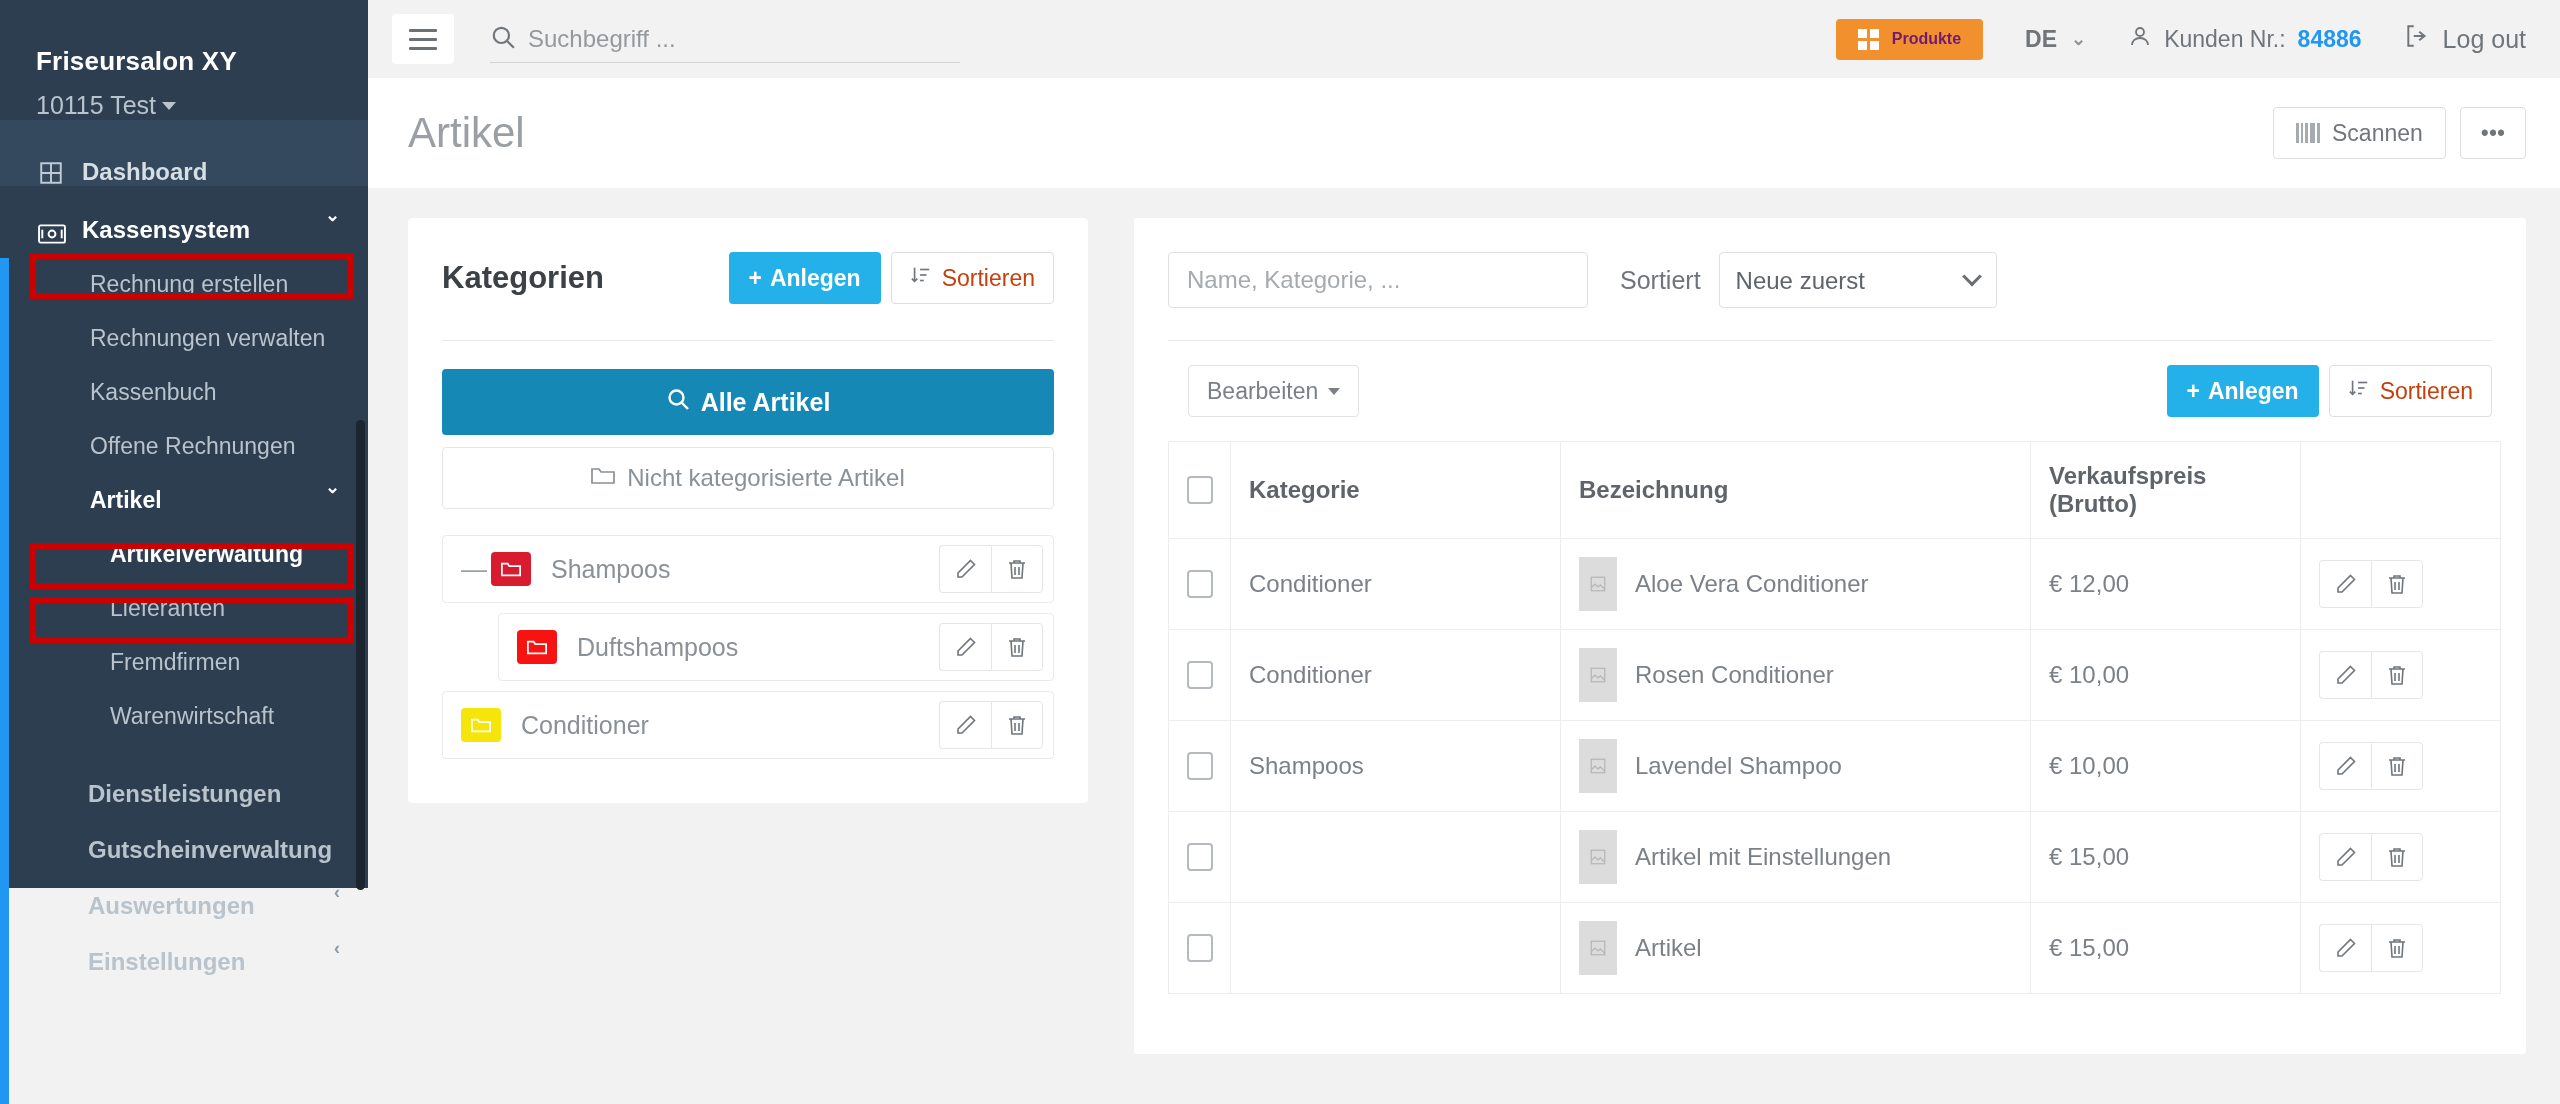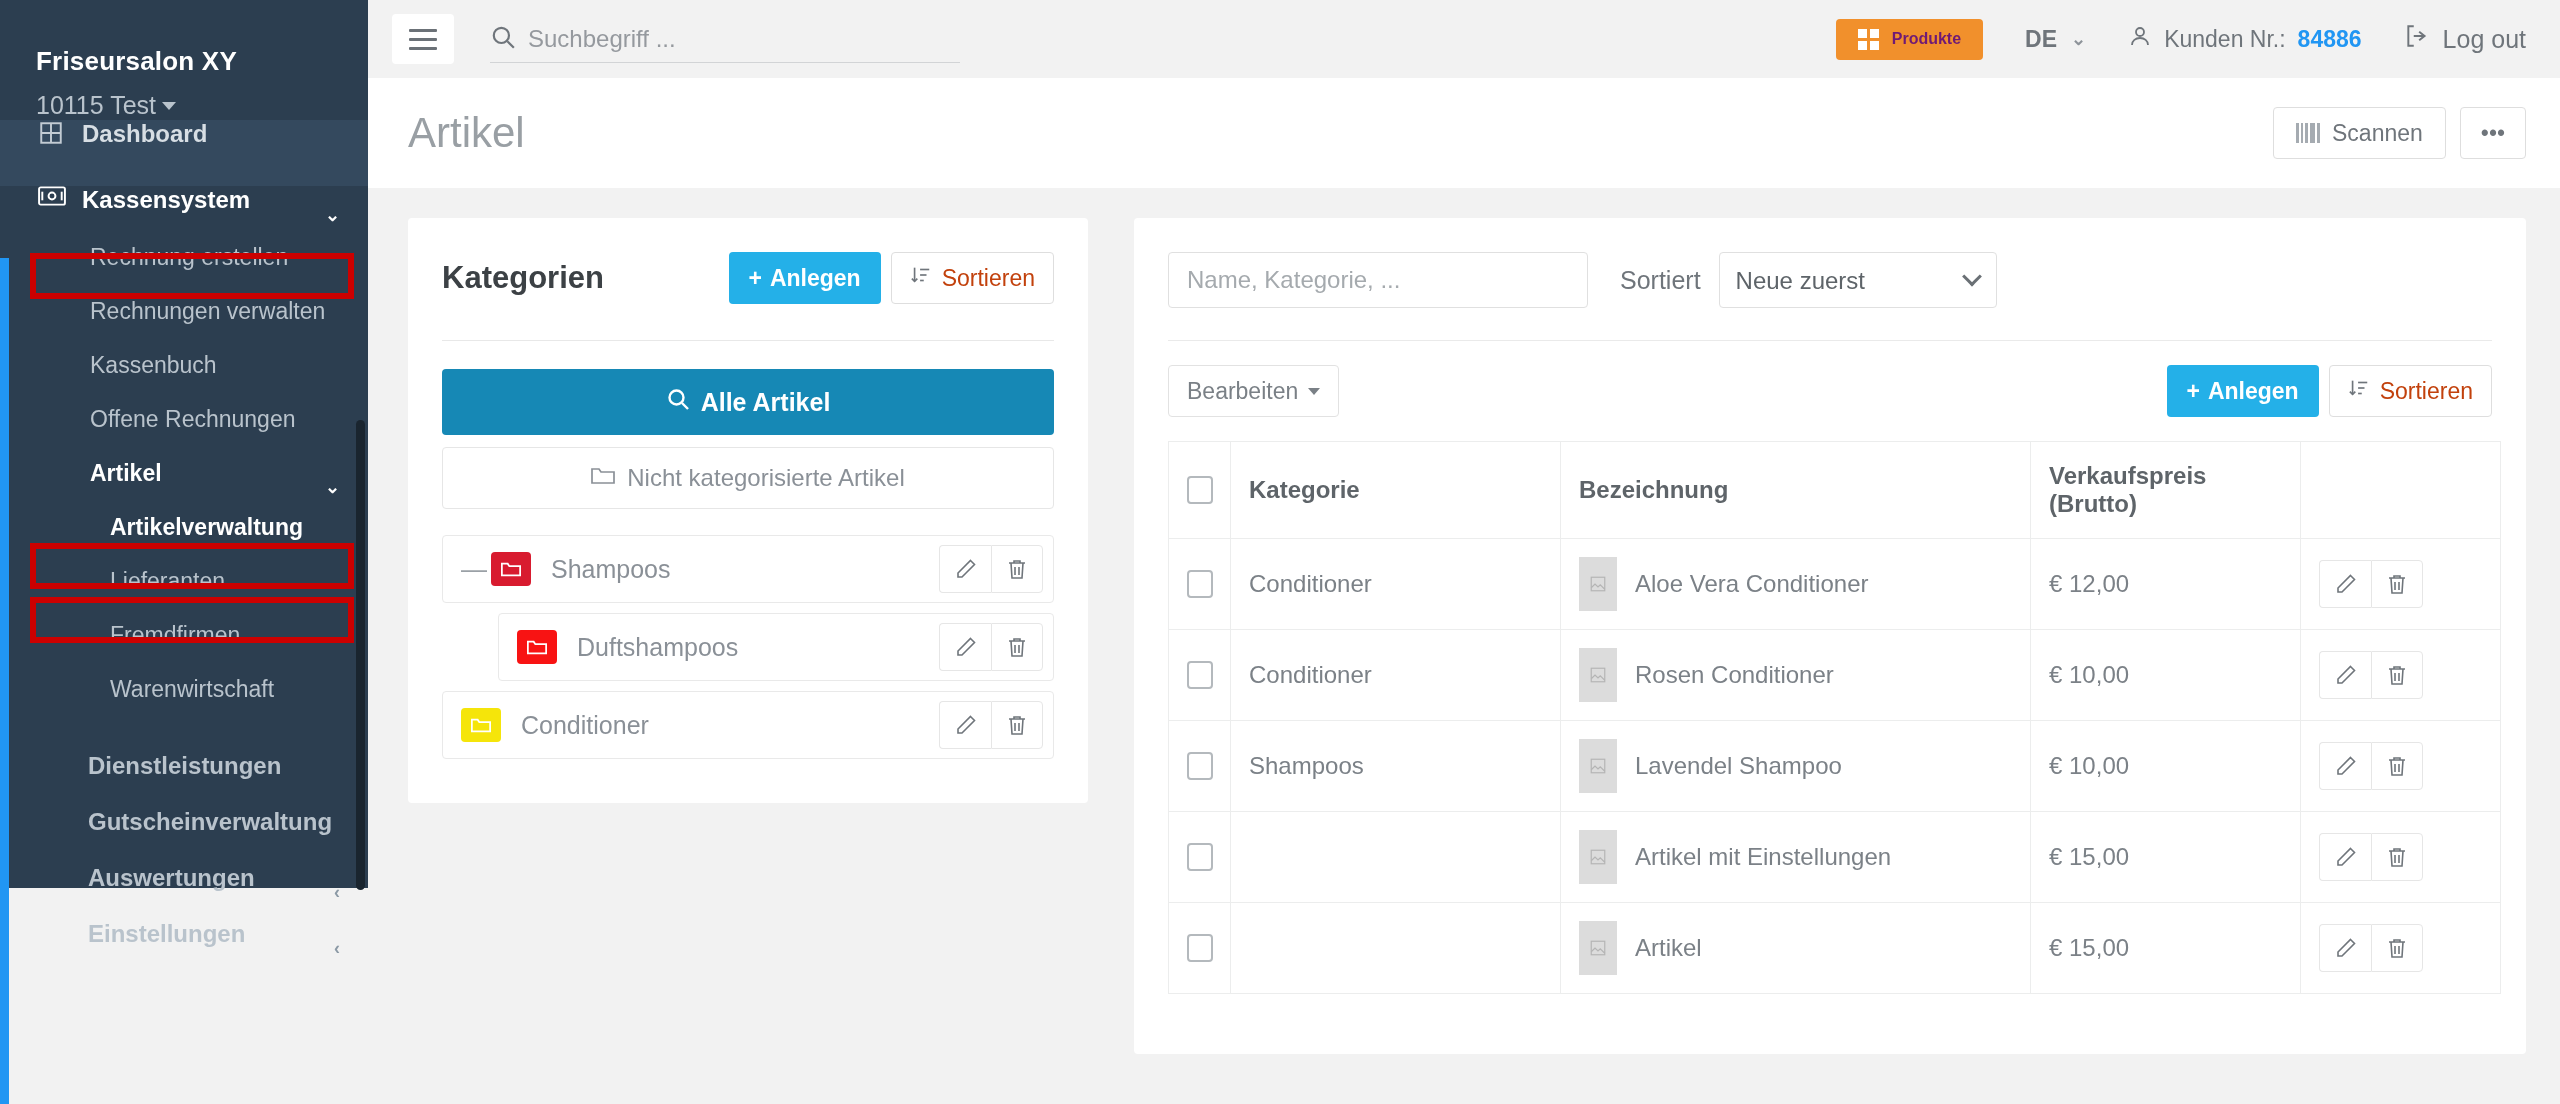--- a/index.html
+++ b/index.html
@@ -28,21 +28,21 @@
     display: inline-block; width: 0; height: 0; margin-left: 6px;
     border-left: 7px solid transparent; border-right: 7px solid transparent;
     border-top: 8px solid #b9c3cc; vertical-align: 4px;
   }
   .nav-scroll { position: relative; flex: 1; }
   .nav-scrollbar {
     position: absolute; right: 3px; top: 300px; width: 9px; height: 470px;
     background: #1a252f; border-radius: 5px;
   }
   .nav-item {
-    display: flex; align-items: flex-start; height: 54px;
+    display: flex; align-items: flex-end; height: 54px;
     color: #b9c3cc; font-size: 24px; padding-left: 38px; position: relative;
   }
   .nav-item.dashboard { background: #34495e; height: 66px; color: #d7dee4; font-weight: bold; }
   .nav-item.parent { font-weight: bold; color: #ffffff; height: 58px; }
   .nav-item.child { padding-left: 90px; font-size: 23px; height: 54px; }
   .nav-item.child.active { color: #ffffff; font-weight: bold; }
   .nav-item.section { font-weight: bold; color: #b9c3cc; height: 56px; padding-left: 88px; }
   .nav-label { white-space: nowrap; }
   .nav-icon { width: 34px; display: inline-flex; align-items: center; margin-right: 10px; }
   .nav-chevron {
@@ -180,21 +180,21 @@
     padding: 0 16px; font-size: 24px; color: #5e6469; background: #fff;
     font-family: "Liberation Sans", sans-serif; appearance: none;
   }
   .select-wrap { position: relative; }
   .select-wrap::after {
     content: ""; position: absolute; right: 18px; top: 50%; width: 11px; height: 11px;
     border-right: 3px solid #6a7075; border-bottom: 3px solid #6a7075;
     transform: translateY(-75%) rotate(45deg); pointer-events: none;
   }
   .art-divider { height: 1px; background: #eaeaea; margin: 32px 0 24px; }
-  .art-toolbar { display: flex; align-items: center; }
+  .art-toolbar { display: flex; align-items: center; margin-left: 20px; }
   .btn-bearbeiten {
     background: #fff; border: 1px solid #e2e2e2; border-radius: 4px; height: 52px;
     padding: 0 18px; display: flex; align-items: center; gap: 10px;
     font-size: 23px; color: #7a8086;
   }
   .caret-sm {
     width: 0; height: 0; border-left: 6px solid transparent; border-right: 6px solid transparent;
     border-top: 7px solid #7a8086;
   }
   .toolbar-right { margin-left: auto; display: flex; gap: 10px; }

